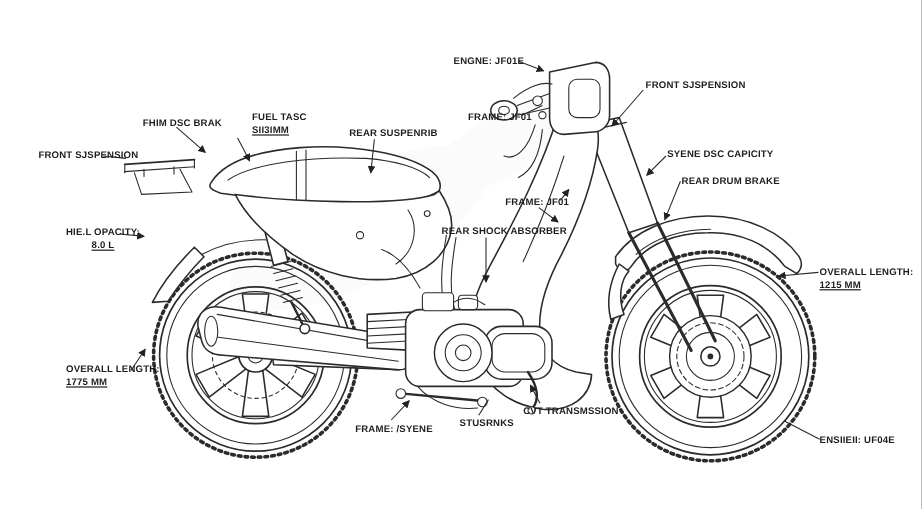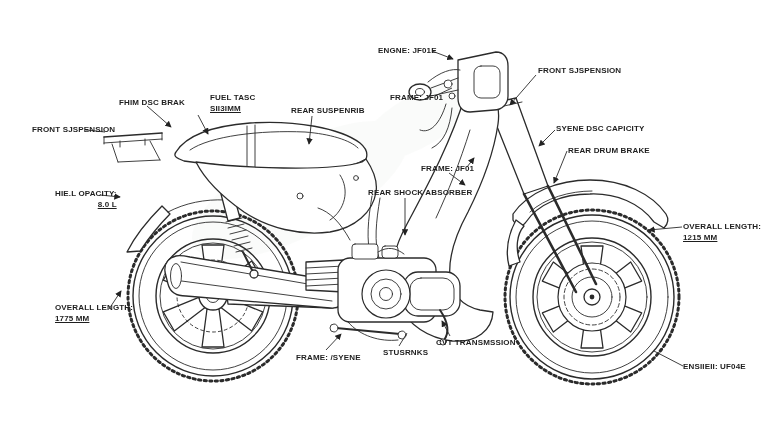--- a/index.html
+++ b/index.html
@@ -2,21 +2,21 @@
 <html><head>
 <meta charset="utf-8">
 <style>
   html,body{margin:0;padding:0;background:#888;}
   .stage{position:relative;width:768px;height:432px;background:#ffffff;overflow:hidden;
          font-family:"Liberation Sans",sans-serif;}
   .stage svg{position:absolute;left:0;top:0;}
   .lbl{position:absolute;font-size:8px;font-weight:700;letter-spacing:.15px;
        color:#1e1e1e;white-space:nowrap;line-height:11px;}
   .lbl .l2{display:block;text-decoration:underline;}
-  .center2 .l2{text-align:right;}
+  .center2 .l2{text-align:center;}
   .art{stroke:#2b2b2b;fill:none;stroke-width:1.3;stroke-linecap:round;stroke-linejoin:round;}
   .thin{stroke-width:0.9;}
   .fillw{fill:#ffffff;}
   .leader{stroke:#2a2a2a;stroke-width:0.9;fill:none;}
 </style>
 </head>
 <body>
 
 <div class="stage">
 

